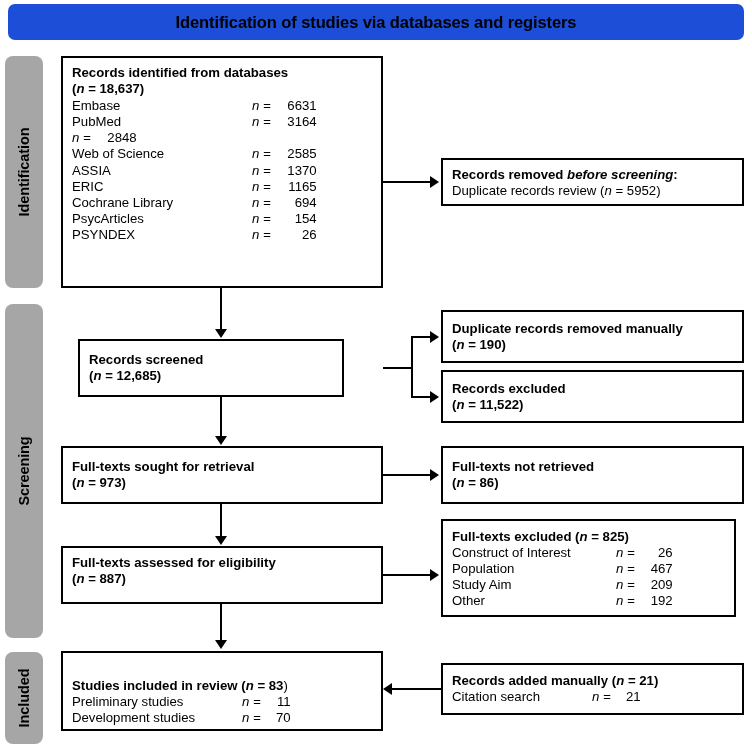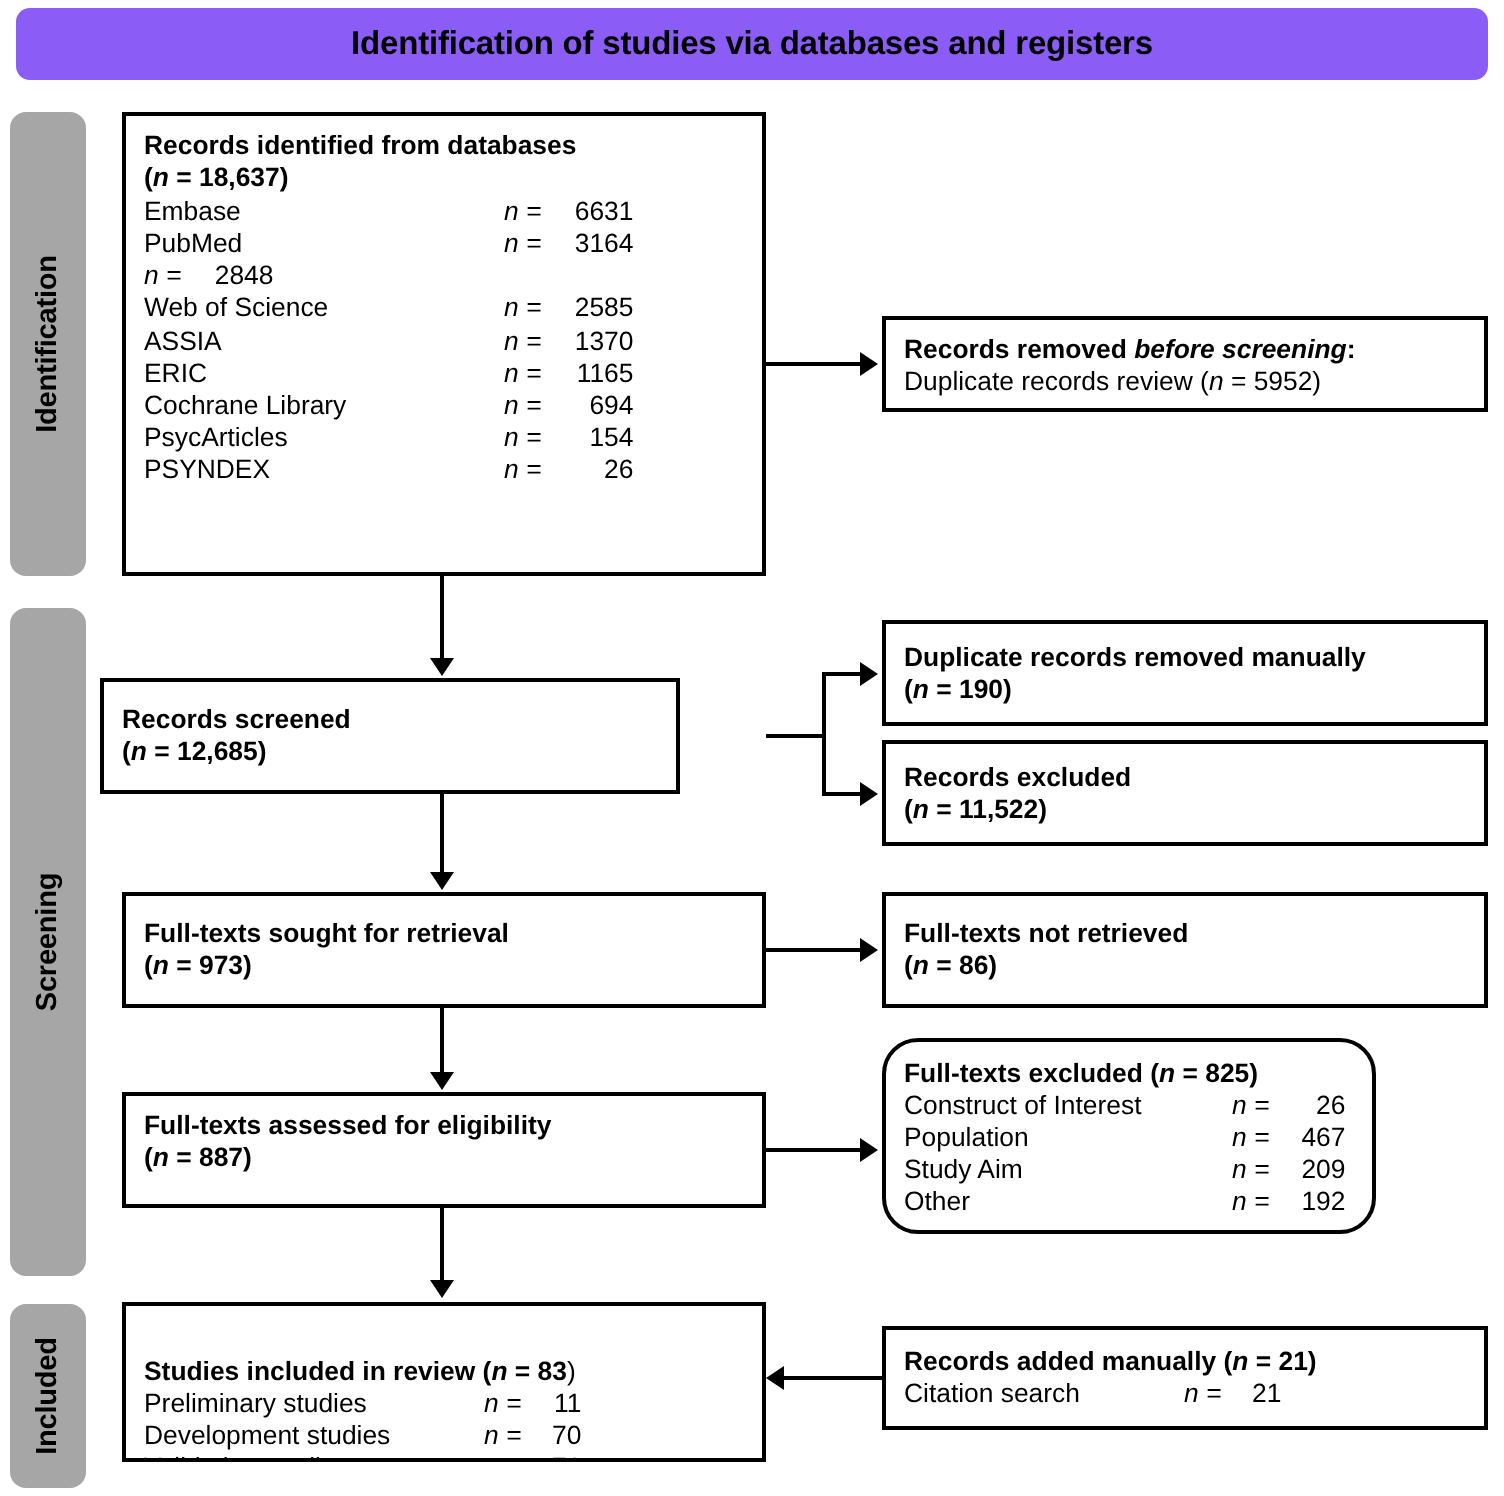--- a/index.html
+++ b/index.html
@@ -22,21 +22,21 @@
     background: #ffffff;
   }
 
   
   .header-banner {
     position: absolute;
     left: 8px;
     top: 4px;
     width: 736px;
     height: 36px;
-    background: #8b5cf6;
+    background: #1d4ed8;
     border-radius: 7px;
     display: flex;
     align-items: center;
     justify-content: center;
   }
   .header-banner .htxt {
     font-size: 16.5px;
     font-weight: bold;
     letter-spacing: -0.1px;
     color: #000;
@@ -197,21 +197,21 @@
       <span class="neq">n =</span>
       <span class="num" style="width:46px">26</span>
     </div>
   </div>
 
   <div class="box" style="left:441px; top:158px; width:303px; height:48px;">
     <div class="ln"><span class="b">Records removed </span><span class="bi">before screening</span><span class="b">:</span></div>
     <div class="ln"><span>Duplicate records review (</span><span class="i">n</span><span> = 5952)</span></div>
   </div>
 
-  <div class="box" style="left:50px; top:339px; width:290px; height:58px; padding-top:11px;">
+  <div class="box" style="left:78px; top:339px; width:266px; height:58px; padding-top:11px;">
     <div class="ln b">Records screened</div>
     <div class="ln b"><span>(</span><span class="i">n</span><span> = 12,685)</span></div>
   </div>
 
   <div class="box" style="left:441px; top:310px; width:303px; height:53px; padding-top:9px;">
     <div class="ln b">Duplicate records removed manually</div>
     <div class="ln b"><span>(</span><span class="i">n</span><span> = 190)</span></div>
   </div>
 
   <div class="box" style="left:441px; top:370px; width:303px; height:53px; padding-top:9px;">
@@ -227,21 +227,21 @@
   <div class="box" style="left:441px; top:446px; width:303px; height:58px; padding-top:11px;">
     <div class="ln b">Full-texts not retrieved</div>
     <div class="ln b"><span>(</span><span class="i">n</span><span> = 86)</span></div>
   </div>
 
   <div class="box" style="left:61px; top:546px; width:322px; height:58px; ">
     <div class="ln b">Full-texts assessed for eligibility</div>
     <div class="ln b"><span>(</span><span class="i">n</span><span> = 887)</span></div>
   </div>
 
-  <div class="box" style="left:441px; top:519px; width:247px; height:98px; padding-top:8px;border-radius:18px;">
+  <div class="box" style="left:441px; top:519px; width:295px; height:98px; padding-top:8px;">
     <div class="ln b"><span>Full-texts excluded (</span><span class="i">n</span><span> = 825)</span></div>
     <div class="row">
       <span class="lbl" style="width:164px">Construct of Interest</span>
       <span class="neq">n =</span>
       <span class="num" style="width:38px">26</span>
     </div>
     <div class="row">
       <span class="lbl" style="width:164px">Population</span>
       <span class="neq">n =</span>
       <span class="num" style="width:38px">467</span>

